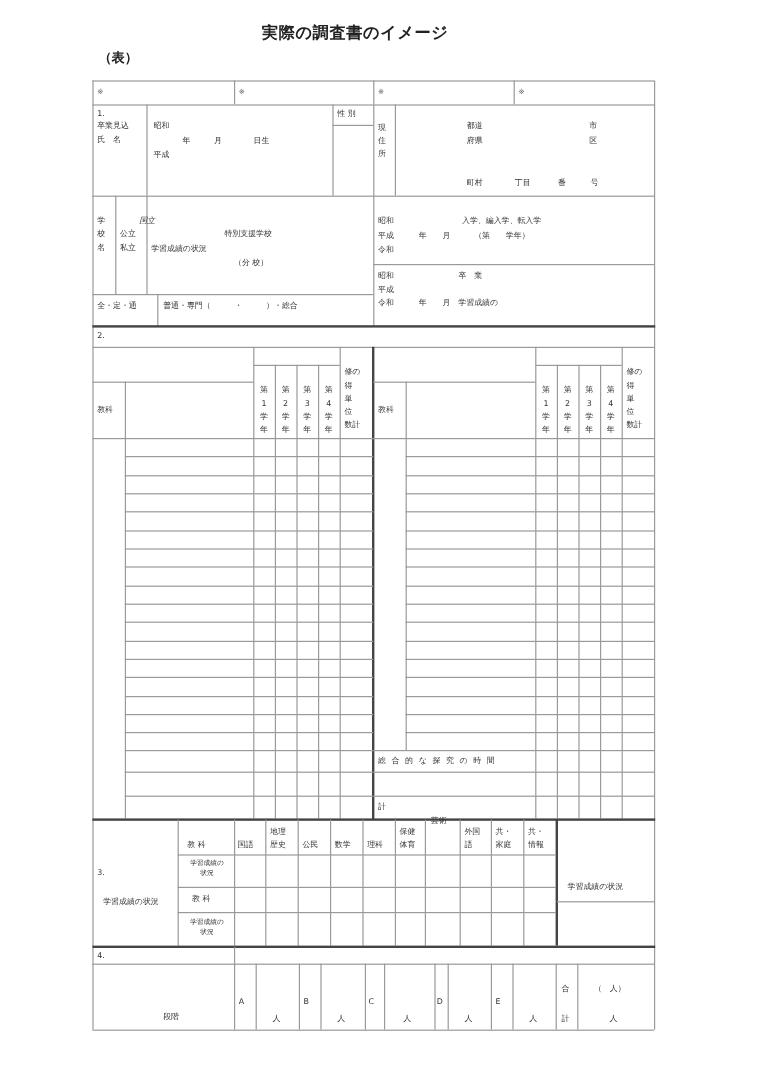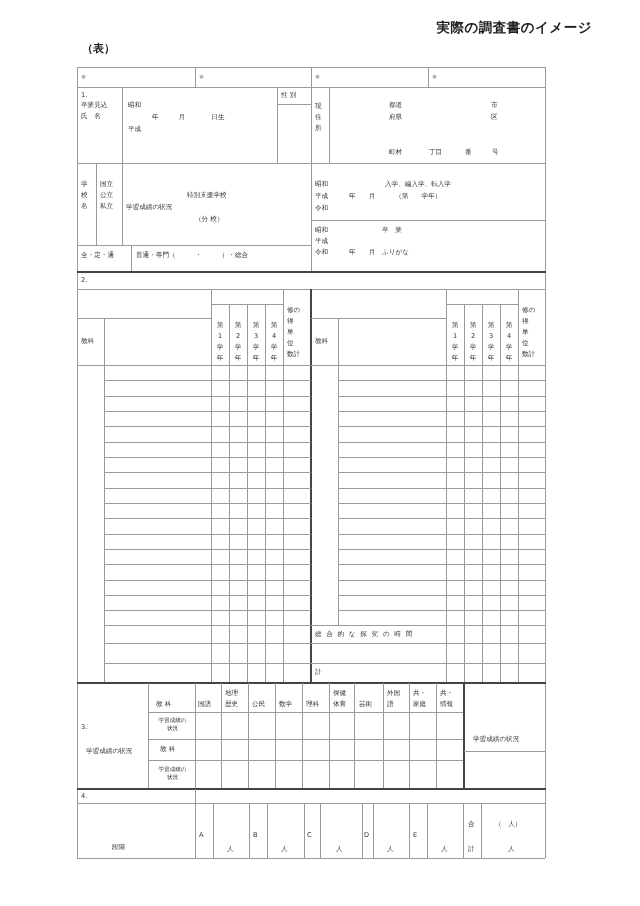--- a/index.html
+++ b/index.html
@@ -1,19 +1,19 @@
 <!DOCTYPE html>
 <html><head>
 <meta charset="utf-8">
 <style>
   html, body { margin:0; padding:0; background:#ffffff; }
   body { width:640px; height:906px; position:relative; overflow:hidden;
          font-family:"DejaVu Sans", sans-serif; color:#222; }
   .abs { position:absolute; }
-  .title { left:0; width:592px; top:19px; text-align:right; font-size:13.5px; font-weight:bold; letter-spacing:0.5px; }
+  .title { left:0; width:592px; top:19px; text-align:center; font-size:13.5px; font-weight:bold; letter-spacing:0.5px; }
   .subtitle { left:82px; top:41px; font-size:11px; font-weight:bold; }
   .hl { position:absolute; height:0; border-top:1px solid #9a9a9a; }
   .vl { position:absolute; width:0; border-left:1px solid #9a9a9a; }
   .hl.thick { border-top:2px solid #444; }
   .vl.thick { border-left:2px solid #444; }
   .t { position:absolute; font-size:6.6px; line-height:9px; white-space:nowrap; color:#333; }
   .tv { position:absolute; font-size:6.6px; line-height:11px; width:10px; text-align:center; color:#333; }
   .small { font-size:5.6px; line-height:8px; }
   .mark { font-size:6px; color:#666; }
   .cell { position:absolute; }
@@ -79,42 +79,42 @@
   <div class="vl" style="left:96px; top:163px; height:82px;"></div>
   <div class="vl" style="left:122px; top:163px; height:82px;"></div>
   <div class="hl" style="left:77px; top:245px; width:234px;"></div>
   <div class="vl" style="left:131px; top:245px; height:27px;"></div>
   <div class="hl" style="left:311px; top:220px; width:234px;"></div>
 
   <span class="t" style="left:81px; top:180px;">学</span>
   <span class="t" style="left:81px; top:191px;">校</span>
   <span class="t" style="left:81px; top:202px;">名</span>
 
-  <span class="t" style="left:100px; top:180px;">国立</span>
+  <span class="t" style="left:116px; top:180px;font-style:italic;">国立</span>
   <span class="t" style="left:100px; top:191px;">公立</span>
   <span class="t" style="left:100px; top:202px;">私立</span>
 
   <span class="t" style="left:187px; top:191px;">特別支援学校</span>
   <span class="t" style="left:126px; top:203px;">学習成績の状況</span>
   <span class="t" style="left:195px; top:215px;">（分 校）</span>
 
   <span class="t" style="left:81px; top:251px;">全・定・通</span>
   <span class="t" style="left:136px; top:251px;">普通・専門（　　　・　　　）・総合</span>
 
   <span class="t" style="left:315px; top:180px;">昭和</span>
   <span class="t" style="left:315px; top:192px;">平成</span>
   <span class="t" style="left:315px; top:204px;">令和</span>
   <span class="t" style="left:385px; top:180px;">入学、編入学、転入学</span>
   <span class="t" style="left:349px; top:192px;">年　　月　　　（第　　学年）</span>
 
   <span class="t" style="left:315px; top:226px;">昭和</span>
   <span class="t" style="left:315px; top:237px;">平成</span>
   <span class="t" style="left:315px; top:248px;">令和</span>
   <span class="t" style="left:382px; top:226px;">卒　業</span>
-  <span class="t" style="left:349px; top:248px;">年　　月　ふりがな</span>
+  <span class="t" style="left:349px; top:248px;">年　　月　学習成績の</span>
 </div>
 
 <div>
   <div class="hl thick" style="left:77px; top:271px; width:469px;"></div>
   <span class="t" style="left:81px; top:276px;">2.</span>
   <div class="hl" style="left:77px; top:289px; width:468px;"></div>
   <div class="vl thick" style="left:310px; top:289px; height:394px;"></div>
 
   <div class="hl" style="left:211px; top:304px; width:72px;"></div>
   <div class="hl" style="left:77px; top:318px; width:134px;"></div>
@@ -286,21 +286,21 @@
         <div>地理</div>
         <div>歴史</div>
       </div>
   <span class="t" style="left:252px; top:700px;">公民</span>
   <span class="t" style="left:279px; top:700px;">数学</span>
   <span class="t" style="left:306px; top:700px;">理科</span>
   <div class="t" style="left:333px; top:688px; line-height:11px;">
         <div>保健</div>
         <div>体育</div>
       </div>
-  <span class="t" style="left:359px; top:700px;text-align:right;">芸術</span>
+  <span class="t" style="left:359px; top:680px;text-align:right;">芸術</span>
   <div class="t" style="left:387px; top:688px; line-height:11px;">
         <div>外国</div>
         <div>語</div>
       </div>
   <div class="t" style="left:413px; top:688px; line-height:11px;">
         <div>共・</div>
         <div>家庭</div>
       </div>
   <div class="t" style="left:440px; top:688px; line-height:11px;">
         <div>共・</div>
@@ -322,21 +322,21 @@
   <div class="vl" style="left:304px; top:803px; height:55px;"></div>
   <div class="vl" style="left:320px; top:803px; height:55px;"></div>
   <div class="vl" style="left:362px; top:803px; height:55px;"></div>
   <div class="vl" style="left:373px; top:803px; height:55px;"></div>
   <div class="vl" style="left:409px; top:803px; height:55px;"></div>
   <div class="vl" style="left:427px; top:803px; height:55px;"></div>
   <div class="vl" style="left:463px; top:803px; height:55px;"></div>
   <div class="vl" style="left:481px; top:803px; height:55px;"></div>
 
   <span class="t" style="left:81px; top:792px;">4.</span>
-  <span class="t" style="left:112px; top:843px;">段階</span>
+  <span class="t" style="left:136px; top:843px;">段階</span>
 
   <span class="t" style="left:199px; top:831px;">A</span>
   <span class="t" style="left:227px; top:845px;">人</span>
   <span class="t" style="left:253px; top:831px;">B</span>
   <span class="t" style="left:281px; top:845px;">人</span>
   <span class="t" style="left:307px; top:831px;">C</span>
   <span class="t" style="left:336px; top:845px;">人</span>
   <span class="t" style="left:364px; top:831px;">D</span>
   <span class="t" style="left:387px; top:845px;">人</span>
   <span class="t" style="left:413px; top:831px;">E</span>

